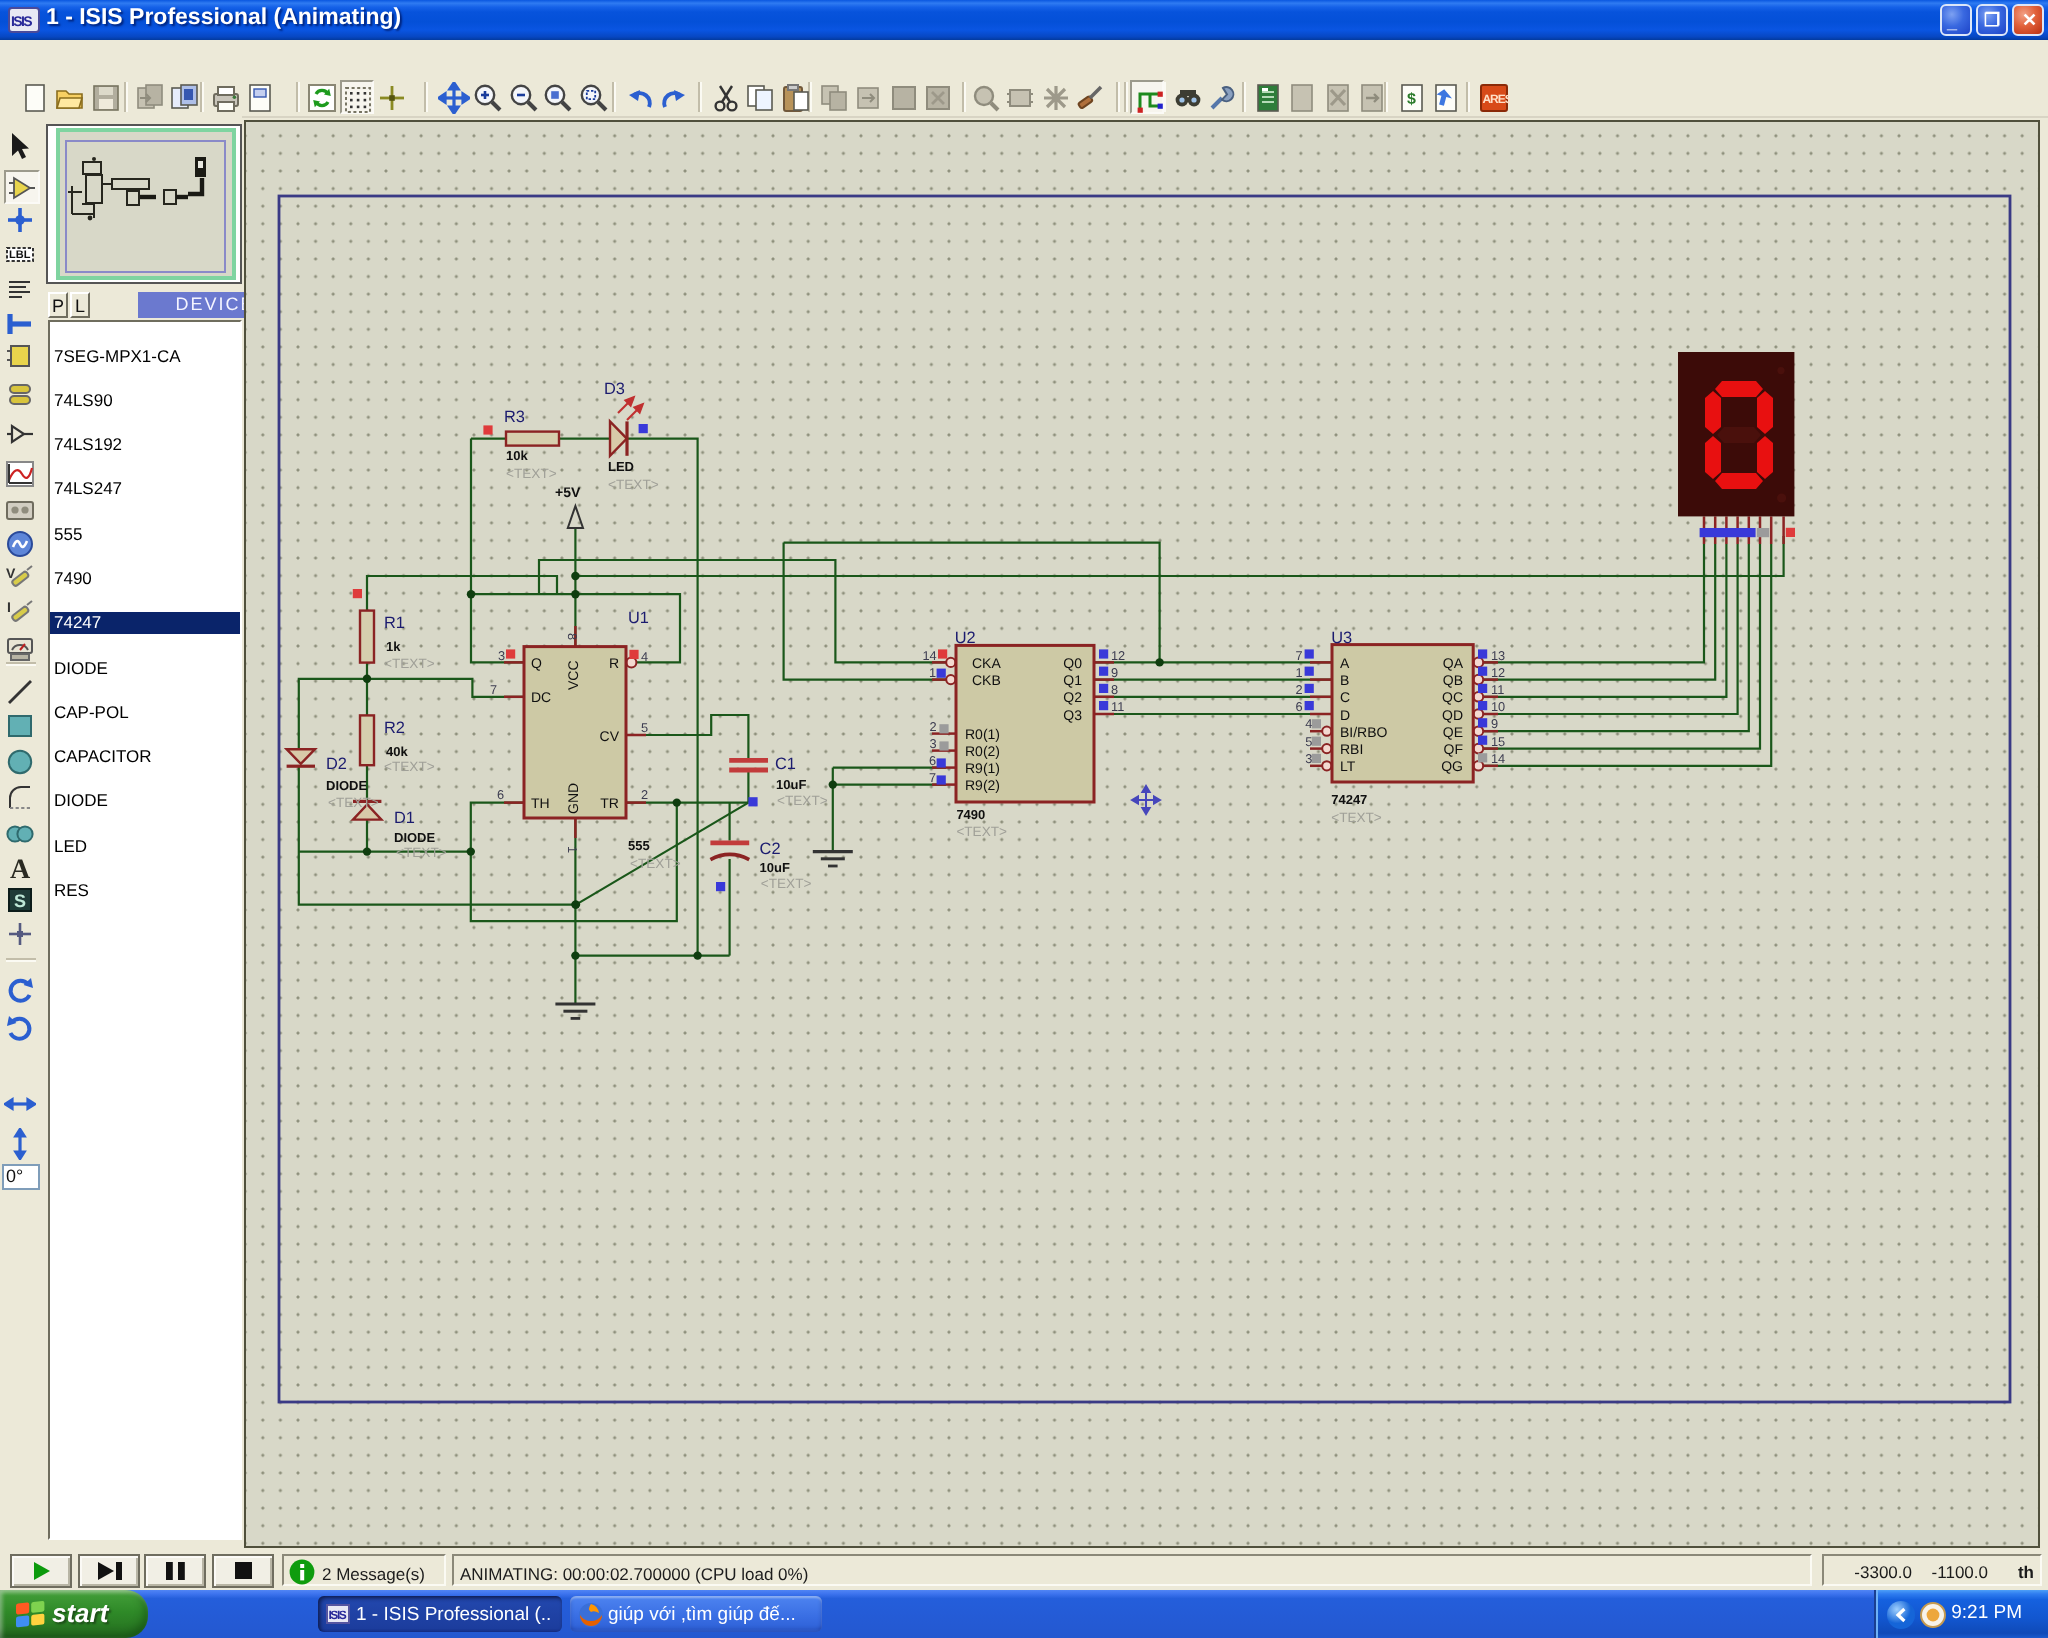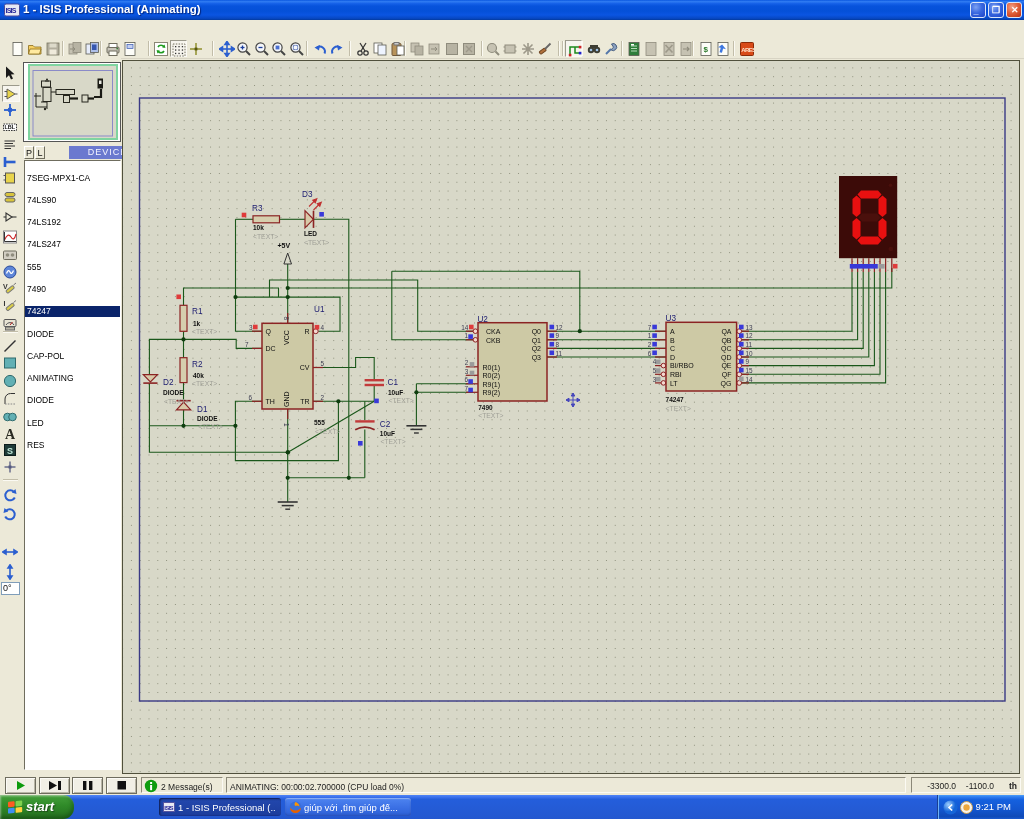--- a/index.html
+++ b/index.html
@@ -554,21 +554,21 @@
     <div id="device-list">
         <div class="dev-item">7SEG-MPX1-CA</div>
         <div class="dev-item">74LS90</div>
         <div class="dev-item">74LS192</div>
         <div class="dev-item">74LS247</div>
         <div class="dev-item">555</div>
         <div class="dev-item">7490</div>
         <div class="dev-item selected">74247</div>
         <div class="dev-item">DIODE</div>
         <div class="dev-item">CAP-POL</div>
-        <div class="dev-item">ANIMATING</div>
+        <div class="dev-item">CAPACITOR</div>
         <div class="dev-item">DIODE</div>
         <div class="dev-item">LED</div>
         <div class="dev-item">RES</div>
       </div>
   </div>
 
   <div id="canvas">
     <svg id="schematic" width="896" height="712" viewBox="123 61 896 712">
         <rect x="139.5" y="98" width="865.5" height="603" fill="none" stroke="#3a3a85" stroke-width="1.4"></rect>
         <g stroke="#1a571a" stroke-width="1.1" fill="none">

